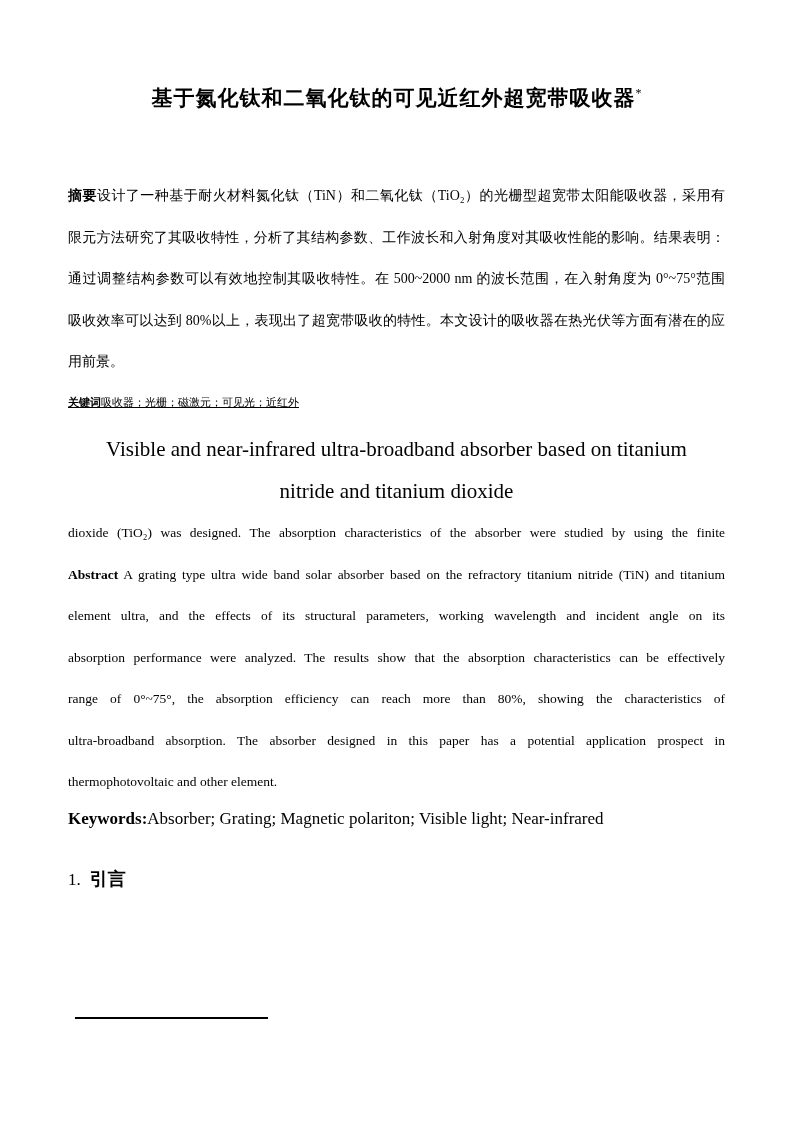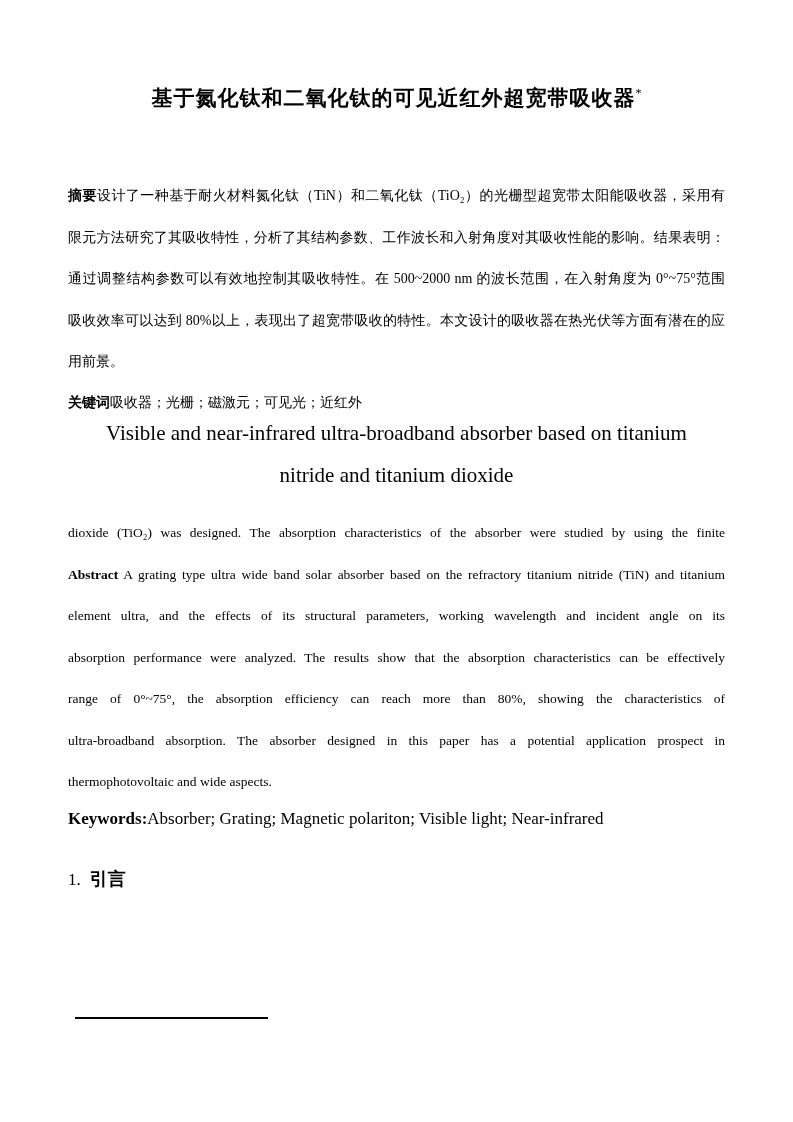--- a/index.html
+++ b/index.html
@@ -38,24 +38,24 @@
   .ln {
     height: 41.5px;
     line-height: 41.5px;
     overflow: hidden;
     white-space: normal;
   }
   .jl { text-align: justify; text-align-last: justify; }
   .ln b { font-weight: 700; }
 
   .cn-abstract { top: 175px; font-size: 14px; }
-  .cn-kw       { top: 382px; font-size: 14px; }
+  .cn-kw       { top: 382px; font-size: 11px; text-decoration: underline; }
 
   .en-title {
-    top: 412px;
+    top: 428px;
     text-align: center;
     font-size: 21px;
     line-height: 42px;
     font-weight: 400;
   }
 
   .en-abstract { top: 512px; font-size: 13.5px; }
   .en-kw       { top: 798px; font-size: 17px; }
 
   .heading {
@@ -97,21 +97,21 @@
     <div>nitride and titanium dioxide</div>
   </div>
 
   <div class="abs en-abstract">
     <div class="ln jl">dioxide (TiO₂) was designed. The absorption characteristics of the absorber were studied by using the finite</div>
     <div class="ln jl"><b>Abstract</b><span> A grating type ultra wide band solar absorber based on the refractory titanium nitride (TiN) and titanium</span></div>
     <div class="ln jl">element ultra, and the effects of its structural parameters, working wavelength and incident angle on its</div>
     <div class="ln jl">absorption performance were analyzed. The results show that the absorption characteristics can be effectively</div>
     <div class="ln jl">range of 0°~75°, the absorption efficiency can reach more than 80%, showing the characteristics of</div>
     <div class="ln jl">ultra-broadband absorption. The absorber designed in this paper has a potential application prospect in</div>
-    <div class="ln">thermophotovoltaic and wide aspects.</div>
+    <div class="ln">thermophotovoltaic and other element.</div>
   </div>
 
   <div class="abs ln en-kw"><b>Keywords:</b><span>Absorber; Grating; Magnetic polariton; Visible light; Near-infrared</span></div>
 
   <div class="abs heading"><span class="num">1.</span><span class="ht">引言</span></div>
 
   <div class="footnote-rule"></div>
 
 </div>
 

